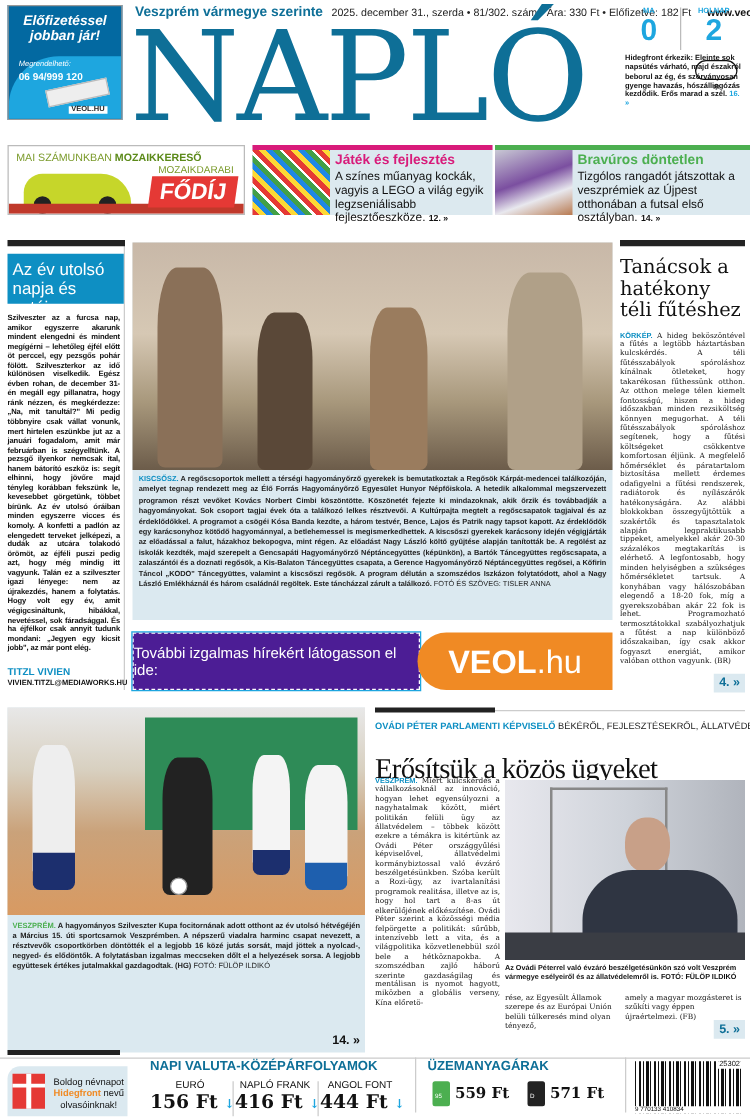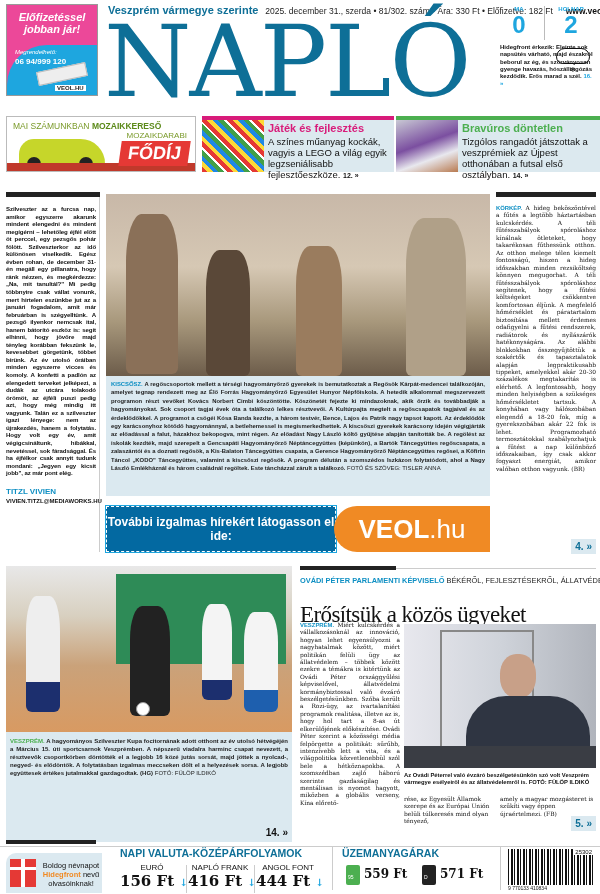--- a/index.html
+++ b/index.html
@@ -1,19 +1,19 @@
 <!DOCTYPE html>
 <html><head>
 <meta charset="utf-8">
 <style>
 *{box-sizing:border-box;margin:0;padding:0}
 body{width:600px;height:894px;background:#fff;font-family:"Liberation Sans",sans-serif;color:#111;overflow:hidden;position:relative}
 .abs{position:absolute}
 
-#promo{left:6px;top:4px;width:92px;height:92px;background:#ec4899;border:1px solid #999;overflow:hidden}
+#promo{left:6px;top:4px;width:92px;height:92px;background:#0369a1;border:1px solid #999;overflow:hidden}
 #promo .pr1{position:absolute;left:0;top:6px;width:100%;text-align:center;color:#fff;font-weight:bold;font-style:italic;font-size:11px;line-height:12px}
 #promo .band{position:absolute;left:0;top:40px;width:100%;height:52px;background:#1ea6df;border-radius:40px 0 0 0}
 #promo .pr2{position:absolute;left:8px;top:44px;color:#fff;font-size:6px;font-style:italic}
 #promo .pr3{position:absolute;left:8px;top:52px;color:#fff;font-size:8px;font-weight:bold}
 #promo .paper{position:absolute;left:30px;top:62px;width:50px;height:14px;background:#eee;transform:rotate(-12deg);border:1px solid #bbb}
 #promo .pr4{position:absolute;left:48px;top:80px;color:#222;font-size:6px;font-weight:bold;background:#fff;padding:0 2px}
 #tagline{left:108px;top:4px;font-size:10px;white-space:nowrap}
 #tagline .tl{color:#0e6f97;font-weight:bold;font-size:11px}
 #tagline .meta{color:#222;font-size:8.5px;margin-left:4px}
 #tagline .url{font-weight:bold;color:#111;margin-left:10px;font-size:8.5px}
@@ -59,21 +59,21 @@
 #main .cap .f{font-weight:normal}
 
 #right{left:496px;top:192px;width:100px;height:360px}
 #right .topbar{height:5px;background:#222}
 #right .hl{font-family:"DejaVu Serif",serif;font-size:15.5px;line-height:17.5px;margin-top:8px;color:#111}
 #right .body{font-size:5.9px;line-height:7.45px;margin-top:8px;text-align:justify;font-family:"DejaVu Serif",serif}
 #right .body .k{color:#0e8fc3;font-weight:bold;font-family:"Liberation Sans",sans-serif}
 #right .pg{position:absolute;right:0;bottom:-2px;background:#dbe9f0;font-weight:bold;color:#0e6f97;font-size:10px;padding:2px 4px}
 
 #veol{left:106px;top:506px;width:384px;height:46px}
-#veol .l{position:absolute;left:0;top:0;width:230px;height:46px;background:#0369a1;border:1px dashed #fff;outline:1px solid #1ea6df;color:#fff;font-weight:bold;text-align:center;font-size:12px;line-height:14px;padding-top:8px}
+#veol .l{position:absolute;left:0;top:0;width:230px;height:46px;background:#4c1d95;border:1px dashed #fff;outline:1px solid #1ea6df;color:#fff;font-weight:normal;font-size:12px;line-height:14px;padding-top:8px}
 #veol .r{position:absolute;left:228px;top:0;width:156px;height:46px;background:#f08a24;border-radius:24px 0 0 24px;color:#fff;font-size:26px;line-height:46px;text-align:center}
 #veol .r b{font-weight:bold}
 
 #sport{left:6px;top:566px;width:286px;height:276px;background:#dbe9f0}
 #sport .head{height:22px;background:#4caf50;color:#fff;font-weight:bold;font-size:13px;line-height:22px;padding-left:4px}
 #sport .photo{height:166px;background:linear-gradient(180deg,#e8e8e8 0%,#d8d0c0 30%,#caa27a 60%,#d89a62 100%);position:relative;overflow:hidden}
 #sport .banner{position:absolute;left:110px;top:8px;width:170px;height:90px;background:#2e8b57}
 #sport .cap{font-size:6px;line-height:8px;font-weight:bold;padding:5px 4px;color:#222;text-align:justify}
 #sport .cap .k{color:#4caf50}
 #sport .cap .f{font-weight:normal}
@@ -176,37 +176,39 @@
 
 <div class="teaser" style="left:396px;width:206px">
   <div class="bar" style="background:#4caf50"></div>
   <div class="img" style="width:62px;background:linear-gradient(160deg,#c8c8d4 0%,#7b4fa0 45%,#e8e8ee 70%,#b87a50 100%)"></div>
   <div class="tt" style="left:66px;color:#4caf50">Bravúros döntetlen</div>
   <div class="tx" style="left:66px;width:126px"><span>Tizgólos rangadót játszottak a veszprémiek az Újpest otthonában a futsal első osztályban.</span> <b>14. »</b></div>
 </div>
 
 <div id="left" class="abs">
   <div class="topbar"></div>
+  <div class="hbox">Az év utolsó napja és estéje</div>
   <div class="body">Szilveszter az a furcsa nap, amikor egyszerre akarunk mindent elengedni és mindent megígérni – lehetőleg éjfél előtt öt perccel, egy pezsgős pohár fölött. Szilveszterkor az idő különösen viselkedik. Egész évben rohan, de december 31-én megáll egy pillanatra, hogy ránk nézzen, és megkérdezze: „Na, mit tanultál?" Mi pedig többnyire csak vállat vonunk, mert hirtelen eszünkbe jut az a januári fogadalom, amit már februárban is szégyelltünk. A pezsgő ilyenkor nemcsak ital, hanem bátorító eszköz is: segít elhinni, hogy jövőre majd tényleg korábban fekszünk le, kevesebbet görgetünk, többet bírünk. Az év utolsó óráiban minden egyszerre vicces és komoly. A konfetti a padlón az elengedett terveket jelképezi, a dudák az utcára tolakodó örömöt, az éjféli puszi pedig azt, hogy még mindig itt vagyunk. Talán ez a szilveszter igazi lényege: nem az újrakezdés, hanem a folytatás. Hogy volt egy év, amit végigcsináltunk, hibákkal, nevetéssel, sok fáradsággal. És ha éjfélkor csak annyit tudunk mondani: „Jegyen egy kicsit jobb", az már pont elég.</div>
   <div class="auth">TITZL VIVIEN</div>
   <div class="mail">VIVIEN.TITZL@MEDIAWORKS.HU</div>
 </div>
 
 <div id="main" class="abs">
   <div class="photo">
     <div class="fig" style="left:20px;top:20px;width:52px;height:160px;background:#8a7058"></div>
     <div class="fig" style="left:100px;top:56px;width:44px;height:126px;background:#5a4838"></div>
     <div class="fig" style="left:190px;top:52px;width:46px;height:130px;background:#9a7c5e"></div>
     <div class="fig" style="left:300px;top:24px;width:60px;height:158px;background:#b0a088"></div>
   </div>
   <div class="cap"><span class="k">KISCSŐSZ.</span> <span>A regőscsoportok mellett a térségi hagyományőrző gyerekek is bemutatkoztak a Regősök Kárpát-medencei találkozóján, amelyet tegnap rendezett meg az Élő Forrás Hagyományőrző Egyesület Hunyor Népfőiskola. A hetedik alkalommal megszervezett programon részt vevőket Kovács Norbert Cimbi köszöntötte. Köszönetét fejezte ki mindazoknak, akik őrzik és továbbadják a hagyományokat. Sok csoport tagjai évek óta a találkozó lelkes résztvevői. A Kultúrpajta megtelt a regőscsapatok tagjaival és az érdeklődőkkel. A programot a csögéi Kósa Banda kezdte, a három testvér, Bence, Lajos és Patrik nagy tapsot kapott. Az érdeklődők egy karácsonyhoz kötődő hagyománnyal, a betlehemessel is megismerkedhettek. A kiscsőszi gyerekek karácsony idején végigjárták az előadással a falut, házakhoz bekopogva, mint régen. Az előadást Nagy László költő gyűjtése alapján tanították be. A regölést az iskolák kezdték, majd szerepelt a Gencsapáti Hagyományőrző Néptáncegyüttes (képünkön), a Bartók Táncegyüttes regőscsapata, a zalaszántói és a doznati regősök, a Kis-Balaton Táncegyüttes csapata, a Gerence Hagyományőrző Néptáncegyüttes regősei, a Kőfirin Táncol „KODO" Táncegyüttes, valamint a kiscsőszi regősök. A program délután a szomszédos Iszkázon folytatódott, ahol a Nagy László Emlékháznál és három családnál regöltek. Este táncházzal zárult a találkozó.</span> <span class="f">FOTÓ ÉS SZÖVEG: TISLER ANNA</span></div>
 </div>
 
 <div id="right" class="abs">
   <div class="topbar"></div>
+  <div class="hl">Tanácsok a hatékony téli fűtéshez</div>
   <div class="body"><span class="k">KÖRKÉP.</span> <span>A hideg beköszöntével a fűtés a legtöbb háztartásban kulcskérdés. A téli fűtésszabályok spóroláshoz kínálnak ötleteket, hogy takarékosan fűthessünk otthon. Az otthon melege télen kiemelt fontosságú, hiszen a hideg időszakban minden rezsiköltség könnyen megugorhat. A téli fűtésszabályok spóroláshoz segítenek, hogy a fűtési költségeket csökkentve komfortosan éljünk. A megfelelő hőmérséklet és páratartalom biztosítása mellett érdemes odafigyelni a fűtési rendszerek, radiátorok és nyílászárók hatékonyságára. Az alábbi blokkokban összegyűjtöttük a szakértők és tapasztalatok alapján legpraktikusabb tippeket, amelyekkel akár 20-30 százalékos megtakarítás is elérhető. A legfontosabb, hogy minden helyiségben a szükséges hőmérsékletet tartsuk. A konyhában vagy hálószobában elegendő a 18-20 fok, míg a gyerekszobában akár 22 fok is lehet. Programozható termosztátokkal szabályozhatjuk a fűtést a nap különböző időszakaiban, így csak akkor fogyaszt energiát, amikor valóban otthon vagyunk. (BR)</span></div>
   <div class="pg">4. »</div>
 </div>
 
 <div id="veol" class="abs">
   <div class="l">További izgalmas hírekért látogasson el ide:</div>
   <div class="r"><b>VEOL</b><span>.hu</span></div>
 </div>
 
 <div id="sport" class="abs">

